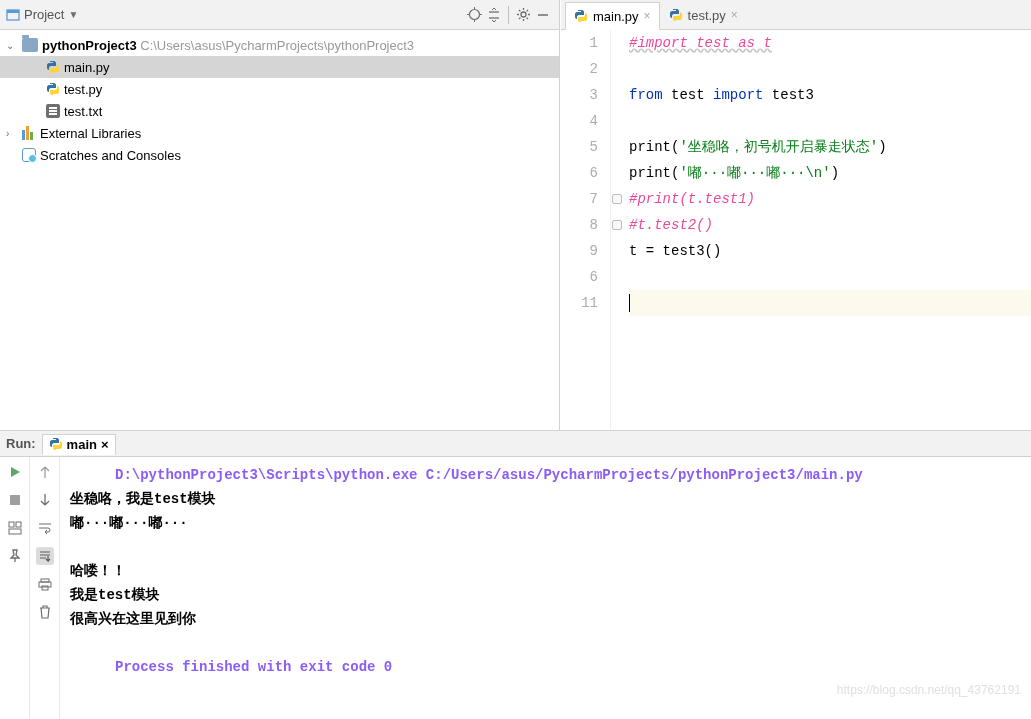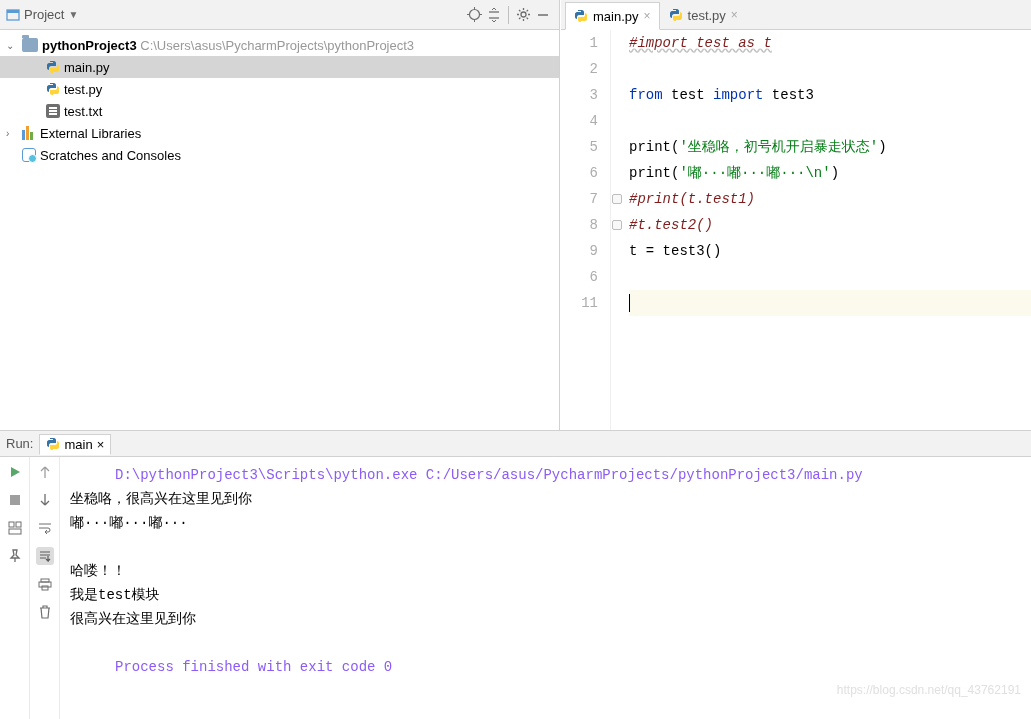--- a/index.html
+++ b/index.html
@@ -35,23 +35,23 @@
 .tab.active { background: #fff; border: 1px solid #d1d1d1; border-bottom: 1px solid #fff; margin-bottom: -1px; color: #000; }
 .tab .close { color: #aaa; font-size: 12px; }
 .editor-body { flex: 1; display: flex; overflow: hidden; font-family: "Consolas","Courier New",monospace; font-size: 14px; line-height: 26px; }
 .gutter { width: 50px; text-align: right; color: #adadad; padding-right: 12px; background: #fff; border-right: 1px solid #f0f0f0; user-select: none; }
 .gutter div { height: 26px; }
 .gutter-marks { width: 14px; position: relative; }
 .gmark { position: absolute; left: 1px; width: 10px; height: 10px; border: 1px solid #bdbdbd; border-radius: 2px; background: #f8f8f8; }
 .code { flex: 1; padding-left: 4px; background: #fff; white-space: pre; }
 .code .line { height: 26px; }
 .hl-line { background: #fcfaed; }
-.kw { color: #0033b3; } .str { color: #067d17; } .cmt { color: #7f1d1d; font-style: italic; } .cmt-u { text-decoration: underline wavy #c0c0c0; }
+.kw { color: #0033b3; } .str { color: #067d17; } .cmt { color: #ec4899; font-style: italic; } .cmt-u { text-decoration: underline wavy #c0c0c0; }
 .cursor { display:inline-block; width:1px; height:18px; background:#000; vertical-align:middle; }
-.run-panel { border-top: 1px solid #d1d1d1; flex: 1; display: flex; flex-direction: column; }
+.run-panel { border-top: 1px solid #d1d1d1; flex: 1; display: flex; flex-direction: column; font-weight: bold; }
 .run-header { height: 26px; display: flex; align-items: center; padding: 0 6px; gap: 6px; background: #f2f2f2; border-bottom: 1px solid #d1d1d1; }
 .run-header .rlabel { color: #555; }
 .run-tab { display: flex; align-items: center; gap: 4px; padding: 2px 6px; background: #fff; border: 1px solid #d1d1d1; border-bottom: 1px solid #fff; margin-bottom: -1px; }
 .run-body { flex: 1; display: flex; }
 .run-sidebar { width: 30px; display: flex; flex-direction: column; align-items: center; padding-top: 6px; gap: 10px; border-right: 1px solid #eaeaea; }
 .run-sidebar2 { width: 30px; display: flex; flex-direction: column; align-items: center; padding-top: 6px; gap: 10px; border-right: 1px solid #eaeaea; }
 .rs-icon { width: 18px; height: 18px; display: flex; align-items: center; justify-content: center; color: #6e6e6e; cursor: pointer; }
 .play { color: #59a869; }
 .console { flex: 1; padding: 6px 10px; font-family: "Consolas","Courier New",monospace; font-size: 14px; line-height: 24px; white-space: pre; overflow: auto; }
 .console .cmd { color: #8b5cf6; margin-left: 45px; }
@@ -275,17 +275,17 @@
             <rect x="1" y="4" width="12" height="5" fill="none" stroke="#6e6e6e"></rect>
             <rect x="4" y="8" width="6" height="4" fill="none" stroke="#6e6e6e"></rect>
           </svg>
         </div>
       <div class="rs-icon">
           <svg width="12" height="14" viewBox="0 0 12 14">
             <path d="M1 3h10 M4 3V1h4v2 M2 3l1 10h6l1-10" fill="none" stroke="#6e6e6e" stroke-width="1.2"></path>
           </svg>
         </div>
     </div>
-    <div class="console" id="console"><div class="cmd">D:\pythonProject3\Scripts\python.exe C:/Users/asus/PycharmProjects/pythonProject3/main.py</div><div>坐稳咯，很高兴在这里见到你</div><div>嘟···嘟···嘟···</div><div>&nbsp;</div><div>哈喽！！</div><div>我是test模块</div><div>很高兴在这里见到你</div><div>&nbsp;</div><div class="cmd">Process finished with exit code 0</div></div>
+    <div class="console" id="console"><div class="cmd">D:\pythonProject3\Scripts\python.exe C:/Users/asus/PycharmProjects/pythonProject3/main.py</div><div>坐稳咯，我是test模块</div><div>嘟···嘟···嘟···</div><div>&nbsp;</div><div>哈喽！！</div><div>我是test模块</div><div>很高兴在这里见到你</div><div>&nbsp;</div><div class="cmd">Process finished with exit code 0</div></div>
   </div>
 </div>
 
 <div class="watermark">https://blog.csdn.net/qq_43762191</div>
 
 </body></html>

